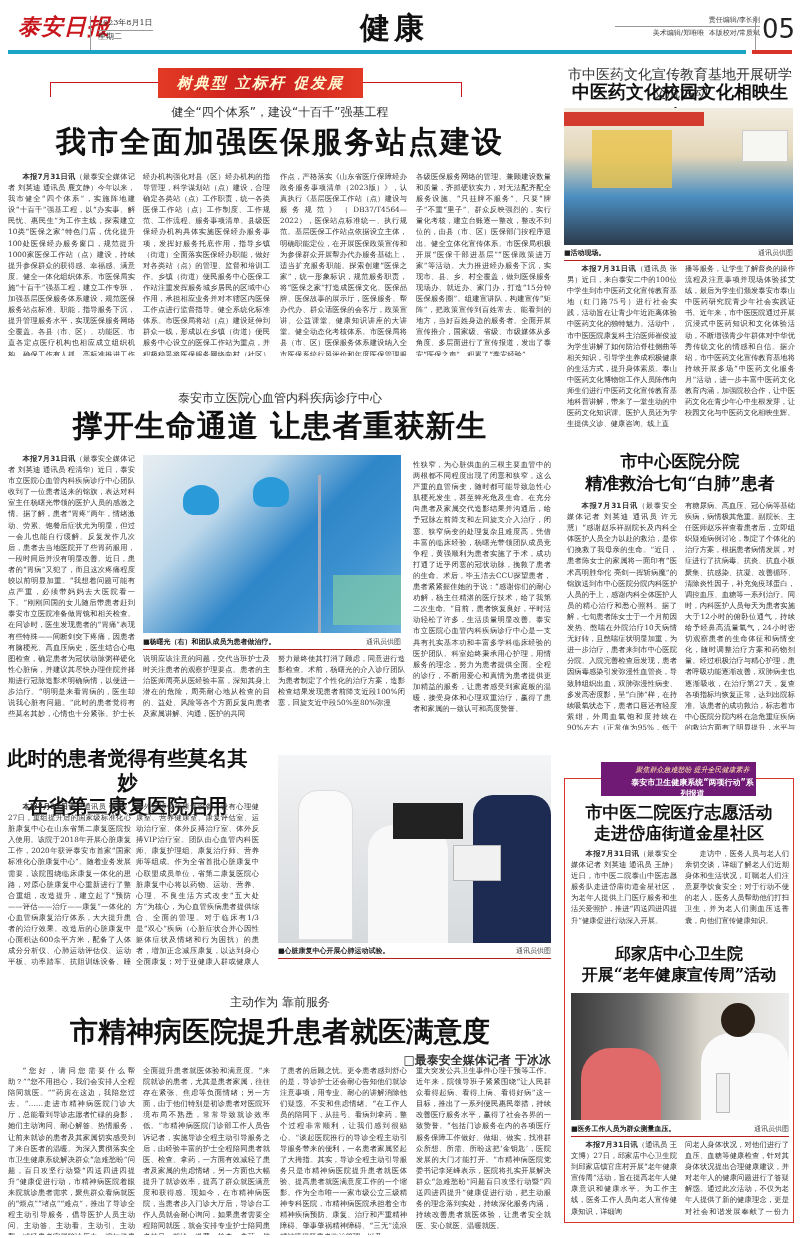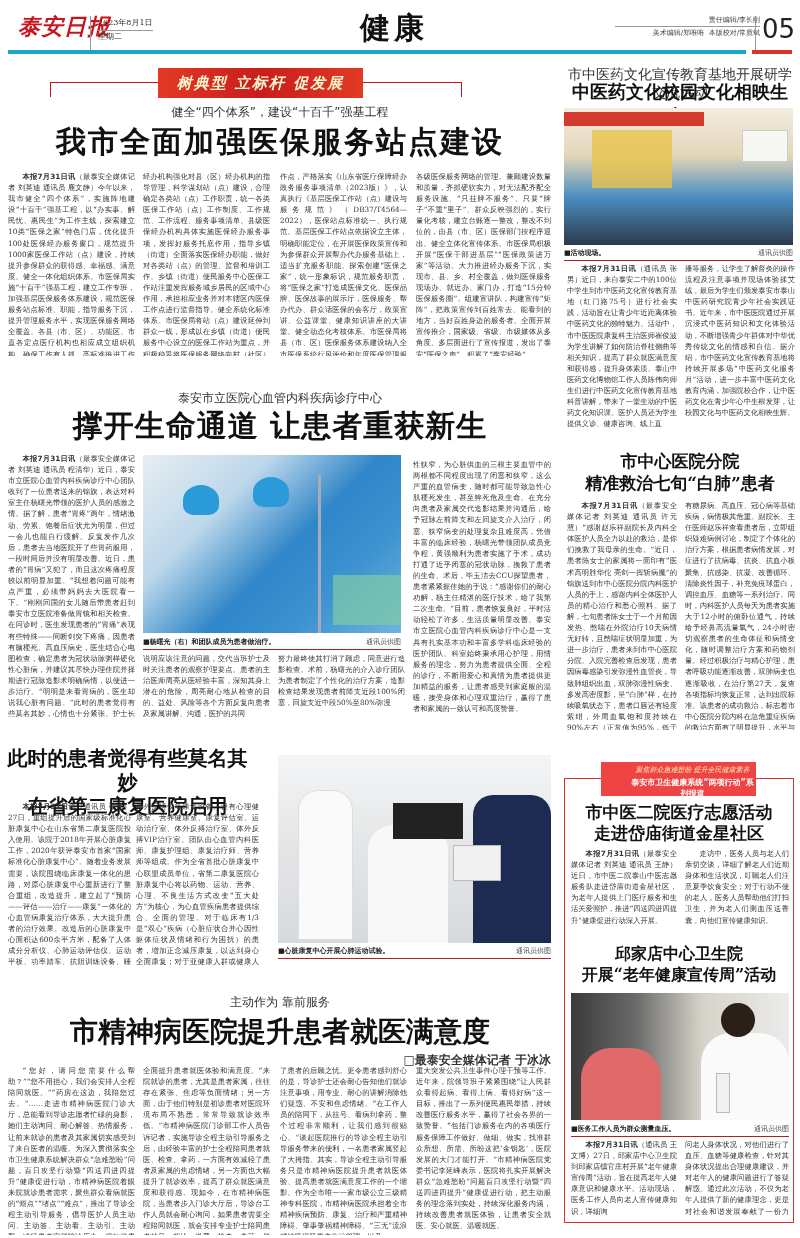--- a/index.html
+++ b/index.html
@@ -27,21 +27,21 @@
 
   .col { font-size: 7.3px; line-height: 11.1px; color: #333; text-align: justify; overflow: hidden; }
   .col p { text-indent: 2em; }
   .col .lead { font-weight: bold; font-family: "DejaVu Sans", sans-serif; }
 
   .photo { overflow: hidden; }
   .caption { font-family: "DejaVu Sans", sans-serif; font-size: 7px; color: #222; border-bottom: 1px solid #b91c1c; display: flex; justify-content: space-between; padding-bottom: 2px; font-weight: bold; }
   .caption .credit { font-weight: normal; color: #444; }
 
   .redbox { border: 1.5px solid #d9342a; }
-  .series-banner { left: 601px; top: 762px; width: 155px; height: 34px; background: #ef4444; color: #fff; font-family: "DejaVu Sans", sans-serif; text-align: center; padding-left: 28px; }
+  .series-banner { left: 601px; top: 762px; width: 155px; height: 34px; background: #701a75; color: #fff; font-family: "DejaVu Sans", sans-serif; text-align: center; padding-left: 28px; }
   .series-banner .s1 { font-size: 7px; font-style: italic; color: #ffe7b0; padding-top: 3px; }
   .series-banner .s2 { font-size: 8px; font-weight: bold; padding-top: 2px; }
   .byline { font-size: 12px; color: #333; text-align: right; font-weight: bold; }
 </style>
 </head>
 <body>
 
 <div class="abs masthead-logo">泰安日报</div>
 <div class="abs masthead-sep"></div>
 <div class="abs masthead-date">
@@ -147,21 +147,21 @@
 <div class="abs photo" style="left:564px;top:108px;width:229px;height:137px;background:linear-gradient(180deg,#f2ece0 0%,#e3d6b8 35%,#4a8ec1 65%,#2b3a4a 100%);">
   <div style="position:absolute;left:0;top:4px;width:140px;height:14px;background:#d43b2f;"></div>
   <div style="position:absolute;left:28px;top:22px;width:80px;height:58px;background:#e9c34a;opacity:.8;"></div>
   <div style="position:absolute;left:178px;top:22px;width:46px;height:32px;background:#f6f6f2;border:1px solid #ccc;"></div>
 </div>
 <div class="abs caption" style="left:564px;top:248px;width:229px;">
   <span>■活动现场。</span>
   <span class="credit">通讯员供图</span>
 </div>
 <div class="abs col" style="left:567px;top:263px;width:110px;height:166px;">
-  <p><span class="lead">本报7月31日讯</span><span>（通讯员 张男）</span><span>近日，来自泰安二中的100位中学生到市中医药文化宣传教育基地（红门路75号）进行社会实践，活动旨在让青少年近距离体验中医药文化的独特魅力。活动中，市中医医院康复科主治医师崔俊波为学生讲解了如何防治脊柱侧曲等相关知识，提高了群众就医满意度和获得感，提升身体素质。泰山中医药文化博物馆工作人员陈伟向师生们进行中医药文化宣传教育基地科普讲解，带来了一堂生动的中医药文化知识课。医护人员还为学生提供义诊、健康咨询、线上直</span></p>
+  <p><span class="lead">本报7月31日讯</span><span>（通讯员 张男）</span><span>近日，来自泰安二中的100位中学生到市中医药文化宣传教育基地（红门路75号）进行社会实践，活动旨在让青少年近距离体验中医药文化的独特魅力。活动中，市中医医院康复科主治医师崔俊波为学生讲解了如何防治脊柱侧曲等相关知识，引导学生养成积极健康的生活方式，提升身体素质。泰山中医药文化博物馆工作人员陈伟向师生们进行中医药文化宣传教育基地科普讲解，带来了一堂生动的中医药文化知识课。医护人员还为学生提供义诊、健康咨询、线上直</span></p>
 </div>
 <div class="abs col" style="left:685px;top:263px;width:110px;height:166px;">
   <p style="text-indent:0">播等服务，让学生了解督灸的操作流程及注意事项并现场体验揉艾绒，最后为学生们颁发泰安市泰山中医药研究院青少年社会实践证书。近年来，市中医医院通过开展沉浸式中医药知识和文化体验活动，不断增强青少年群体对中华优秀传统文化的情感和自信。据介绍，市中医药文化宣传教育基地将持续开展多场“中医药文化服务月”活动，进一步丰富中医药文化教育内涵，加强院校合作，让中医药文化在青少年心中生根发芽，让校园文化与中医药文化相映生辉。</p>
 </div>
 
 <div class="abs headline-serif" style="left:564px;top:450px;width:232px;font-size:17px;line-height:22px;">
   <div>市中心医院分院</div>
   <div>精准救治七旬“白肺”患者</div>
 </div>
 <div class="abs col" style="left:567px;top:500px;width:110px;height:230px;">
@@ -196,17 +196,17 @@
   <div style="position:absolute;left:10px;top:55px;width:80px;height:72px;background:#e06a6a;border-radius:30px 30px 0 0;"></div>
   <div style="position:absolute;left:130px;top:40px;width:88px;height:87px;background:#fafafa;border-radius:30px 30px 0 0;"></div>
   <div style="position:absolute;left:150px;top:10px;width:34px;height:34px;background:#2a2018;border-radius:50%;"></div>
   <div style="position:absolute;left:145px;top:80px;width:14px;height:40px;background:#f0f0f0;border:1px solid #bbb;"></div>
 </div>
 <div class="abs caption" style="left:571px;top:1124px;width:218px;">
   <span>■医务工作人员为群众测量血压。</span>
   <span class="credit">通讯员供图</span>
 </div>
 <div class="abs col" style="left:571px;top:1139px;width:106px;height:80px;">
-  <p><span class="lead">本报7月31日讯</span><span>（通讯员 王文博）</span><span>27日，邱家店中心卫生院到邱家店镇官庄村开展“老年健康宣传周”活动，旨在提高老年人健康意识和健康水平。活动现场，医务工作人员向老人宣传健康知识，详细询</span></p>
+  <p><span class="lead">本报7月31日讯</span><span>（通讯员 王文博）</span><span>27日，邱家店中心卫生院到邱家店镇官庄村开展“老年健康宣传周”活动，旨在提高老年人健康意识和健康水平。为工作主线，医务工作人员向老人宣传健康知识，详细询</span></p>
 </div>
 <div class="abs col" style="left:685px;top:1139px;width:104px;height:80px;">
   <p style="text-indent:0">问老人身体状况，对他们进行了血压、血糖等健康检查，针对其身体状况提出合理健康建议，并对老年人的健康问题进行了答疑解惑。通过此次活动，不仅为老年人提供了新的健康理念，更是对社会和谐发展奉献了一份力量。</p>
 </div>
 
 </body></html>

